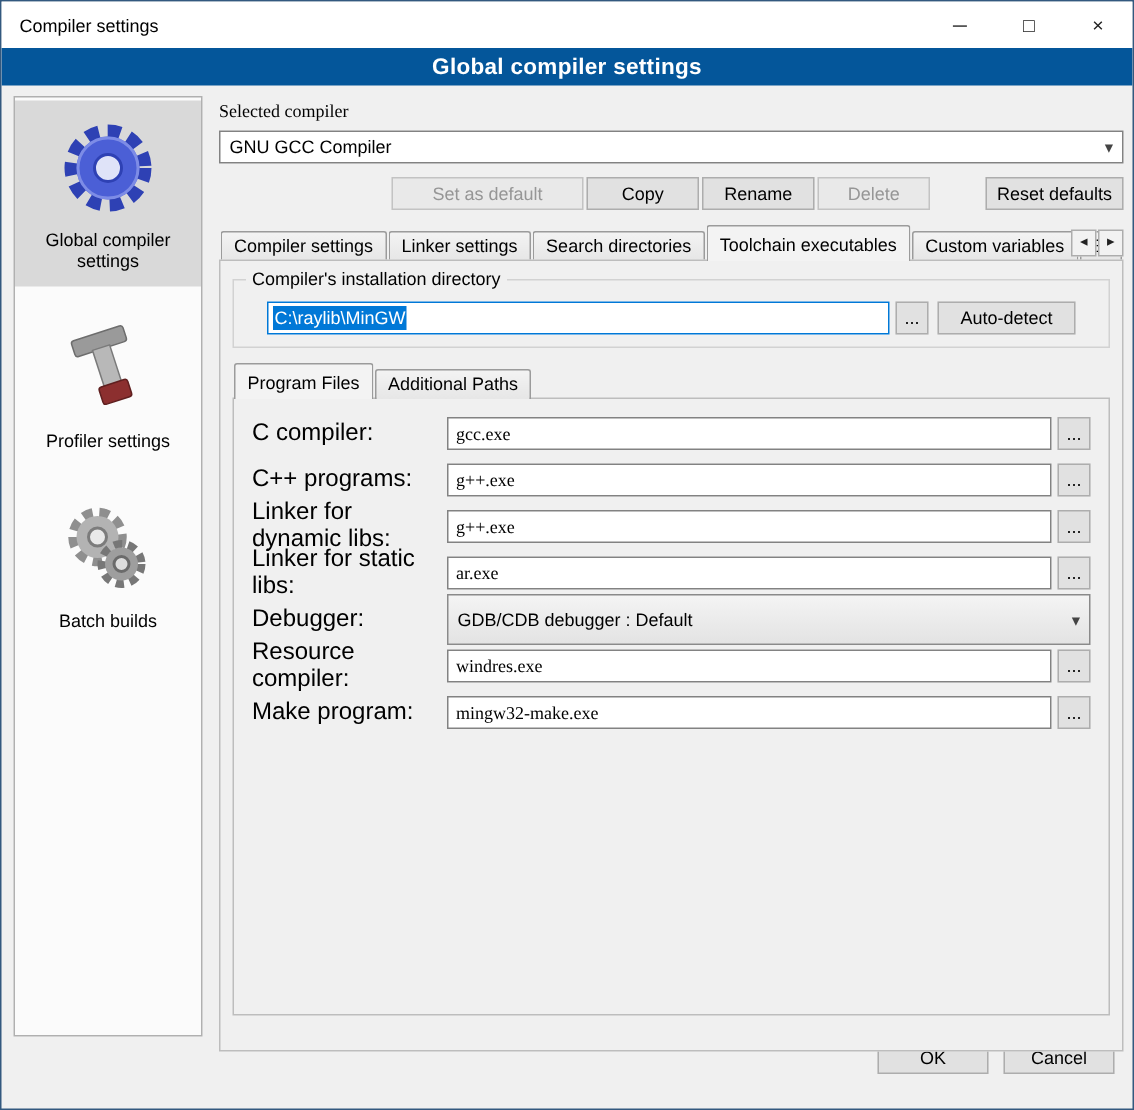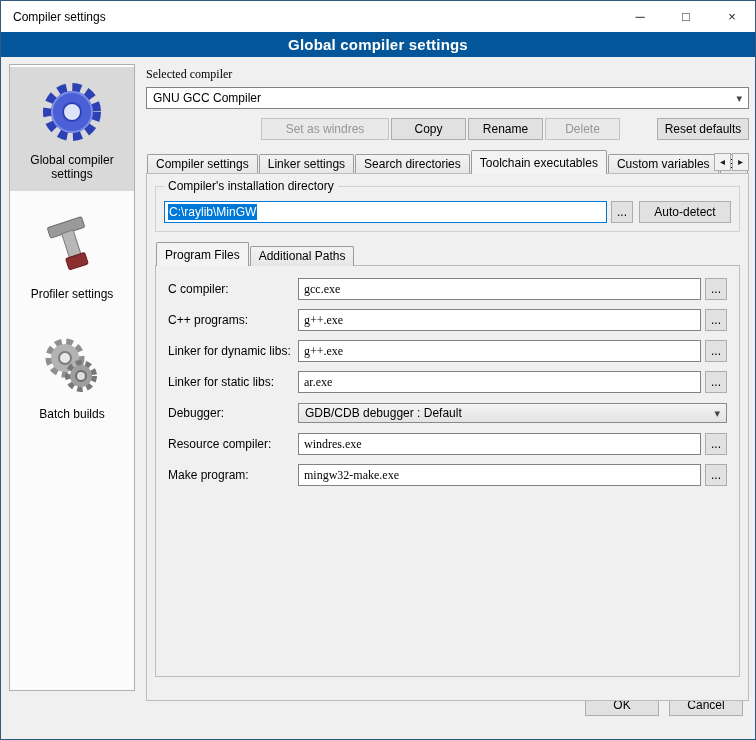--- a/index.html
+++ b/index.html
@@ -44,37 +44,37 @@
   .tabs { display:flex; align-items:flex-end; height:24px; margin-top:10px; position:relative; padding-left:1px; }
   .tab { height:20px; line-height:19px; padding:0 8px; border:1px solid #9b9b9b; border-bottom:none; background:linear-gradient(#f3f3f3,#e6e6e6); font-size:12px; border-radius:2px 2px 0 0; margin-right:1px; white-space:nowrap; cursor:default; }
   .tab.active { height:24px; line-height:24px; background:#f3f3f3; z-index:3; position:relative; }
   .tab.clipped { width:38px; overflow:hidden; }
   .tab-arrows { position:absolute; right:0; bottom:3px; display:flex; }
   .arrow-btn { width:17px; height:18px; border:1px solid #adadad; background:#f2f2f2; font-size:10px; line-height:16px; text-align:center; color:#222; margin-left:1px; cursor:default; }
 
   .panel { border:1px solid #bdbdbd; background:#f0f0f0; margin-top:-1px; height:528px; padding:8px; position:relative; z-index:1; }
 
   
-  .groupbox { position:relative; border:1px solid #d2d2d2; margin-top:4px; padding:14px 8px 8px; }
+  .groupbox { position:relative; border:1px solid #d2d2d2; margin-top:4px; padding:14px 22px 8px; }
   .groupbox .legend { position:absolute; top:-8px; left:8px; background:#f0f0f0; padding:0 4px; font-size:12px; }
   .dir-row { display:flex; align-items:center; height:22px; }
   .dir-input { flex:1; height:22px; border:1px solid var(--focus-border,#0078d7); background:#fff; display:flex; align-items:center; padding:0 3px; overflow:hidden; }
   .dir-input .sel { background:var(--selection-bg,#0078d7); color:var(--selection-text,#fff); padding:1px 1px; font-size:12px; white-space:nowrap; }
   .mini-btn { width:22px; margin-left:4px; flex:0 0 auto; }
   .autodetect-btn { width:92px; margin-left:6px; flex:0 0 auto; }
   .note { margin-top:6px; font-size:12px; color:var(--note-text,#a03b3b); white-space:nowrap; overflow:hidden; }
 
   
   .inner-tabs { margin-top:10px; }
   .inner-panel { border:1px solid #bdbdbd; background:#f0f0f0; margin-top:-1px; height:412px; padding:12px; }
 
   .form-row { display:flex; align-items:center; height:22px; margin-bottom:9px; }
-  .form-row .flabel { width:130px; font-size:12px; flex:0 0 auto; }
+  .form-row .flabel { width:130px; font-size:16px; flex:0 0 auto; }
   .text-input { flex:1; height:22px; border:1px solid #828282; background:#fff; font-size:12px; padding:0 5px; font-family:Liberation Serif, serif; }
-  .row-combo { flex:1; height:20px; border:1px solid #8a8a8a; background:linear-gradient(#f4f4f4,#e3e3e3); display:flex; align-items:center; padding:0 6px; }
+  .row-combo { flex:1; height:34px; border:1px solid #8a8a8a; background:linear-gradient(#f4f4f4,#e3e3e3); display:flex; align-items:center; padding:0 6px; }
   .row-combo .combo-text { flex:1; }
   .row-combo .chev { color:#444; font-size:11px; }
 
   
   .footer { position:absolute; right:12px; bottom:23px; display:flex; }
   .footer .btn { width:74px; margin-left:10px; }
 
   svg { display:block; }
 </style>
 </head>
@@ -135,21 +135,21 @@
   <div class="main">
 
     <span class="field-caption">Selected compiler</span>
 
     <div class="combo">
       <span class="combo-text">GNU GCC Compiler</span>
       <span class="chev">▾</span>
     </div>
 
     <div class="btn-row">
-      <button class="btn disabled" id="btn-setdefault">Set as windres</button>
+      <button class="btn disabled" id="btn-setdefault">Set as default</button>
       <button class="btn" id="btn-copy">Copy</button>
       <button class="btn" id="btn-rename">Rename</button>
       <button class="btn disabled" id="btn-delete">Delete</button>
       <button class="btn" id="btn-reset">Reset defaults</button>
     </div>
 
     <div class="tabs">
       <span class="tab">Compiler settings</span>
       <span class="tab">Linker settings</span>
       <span class="tab">Search directories</span>

